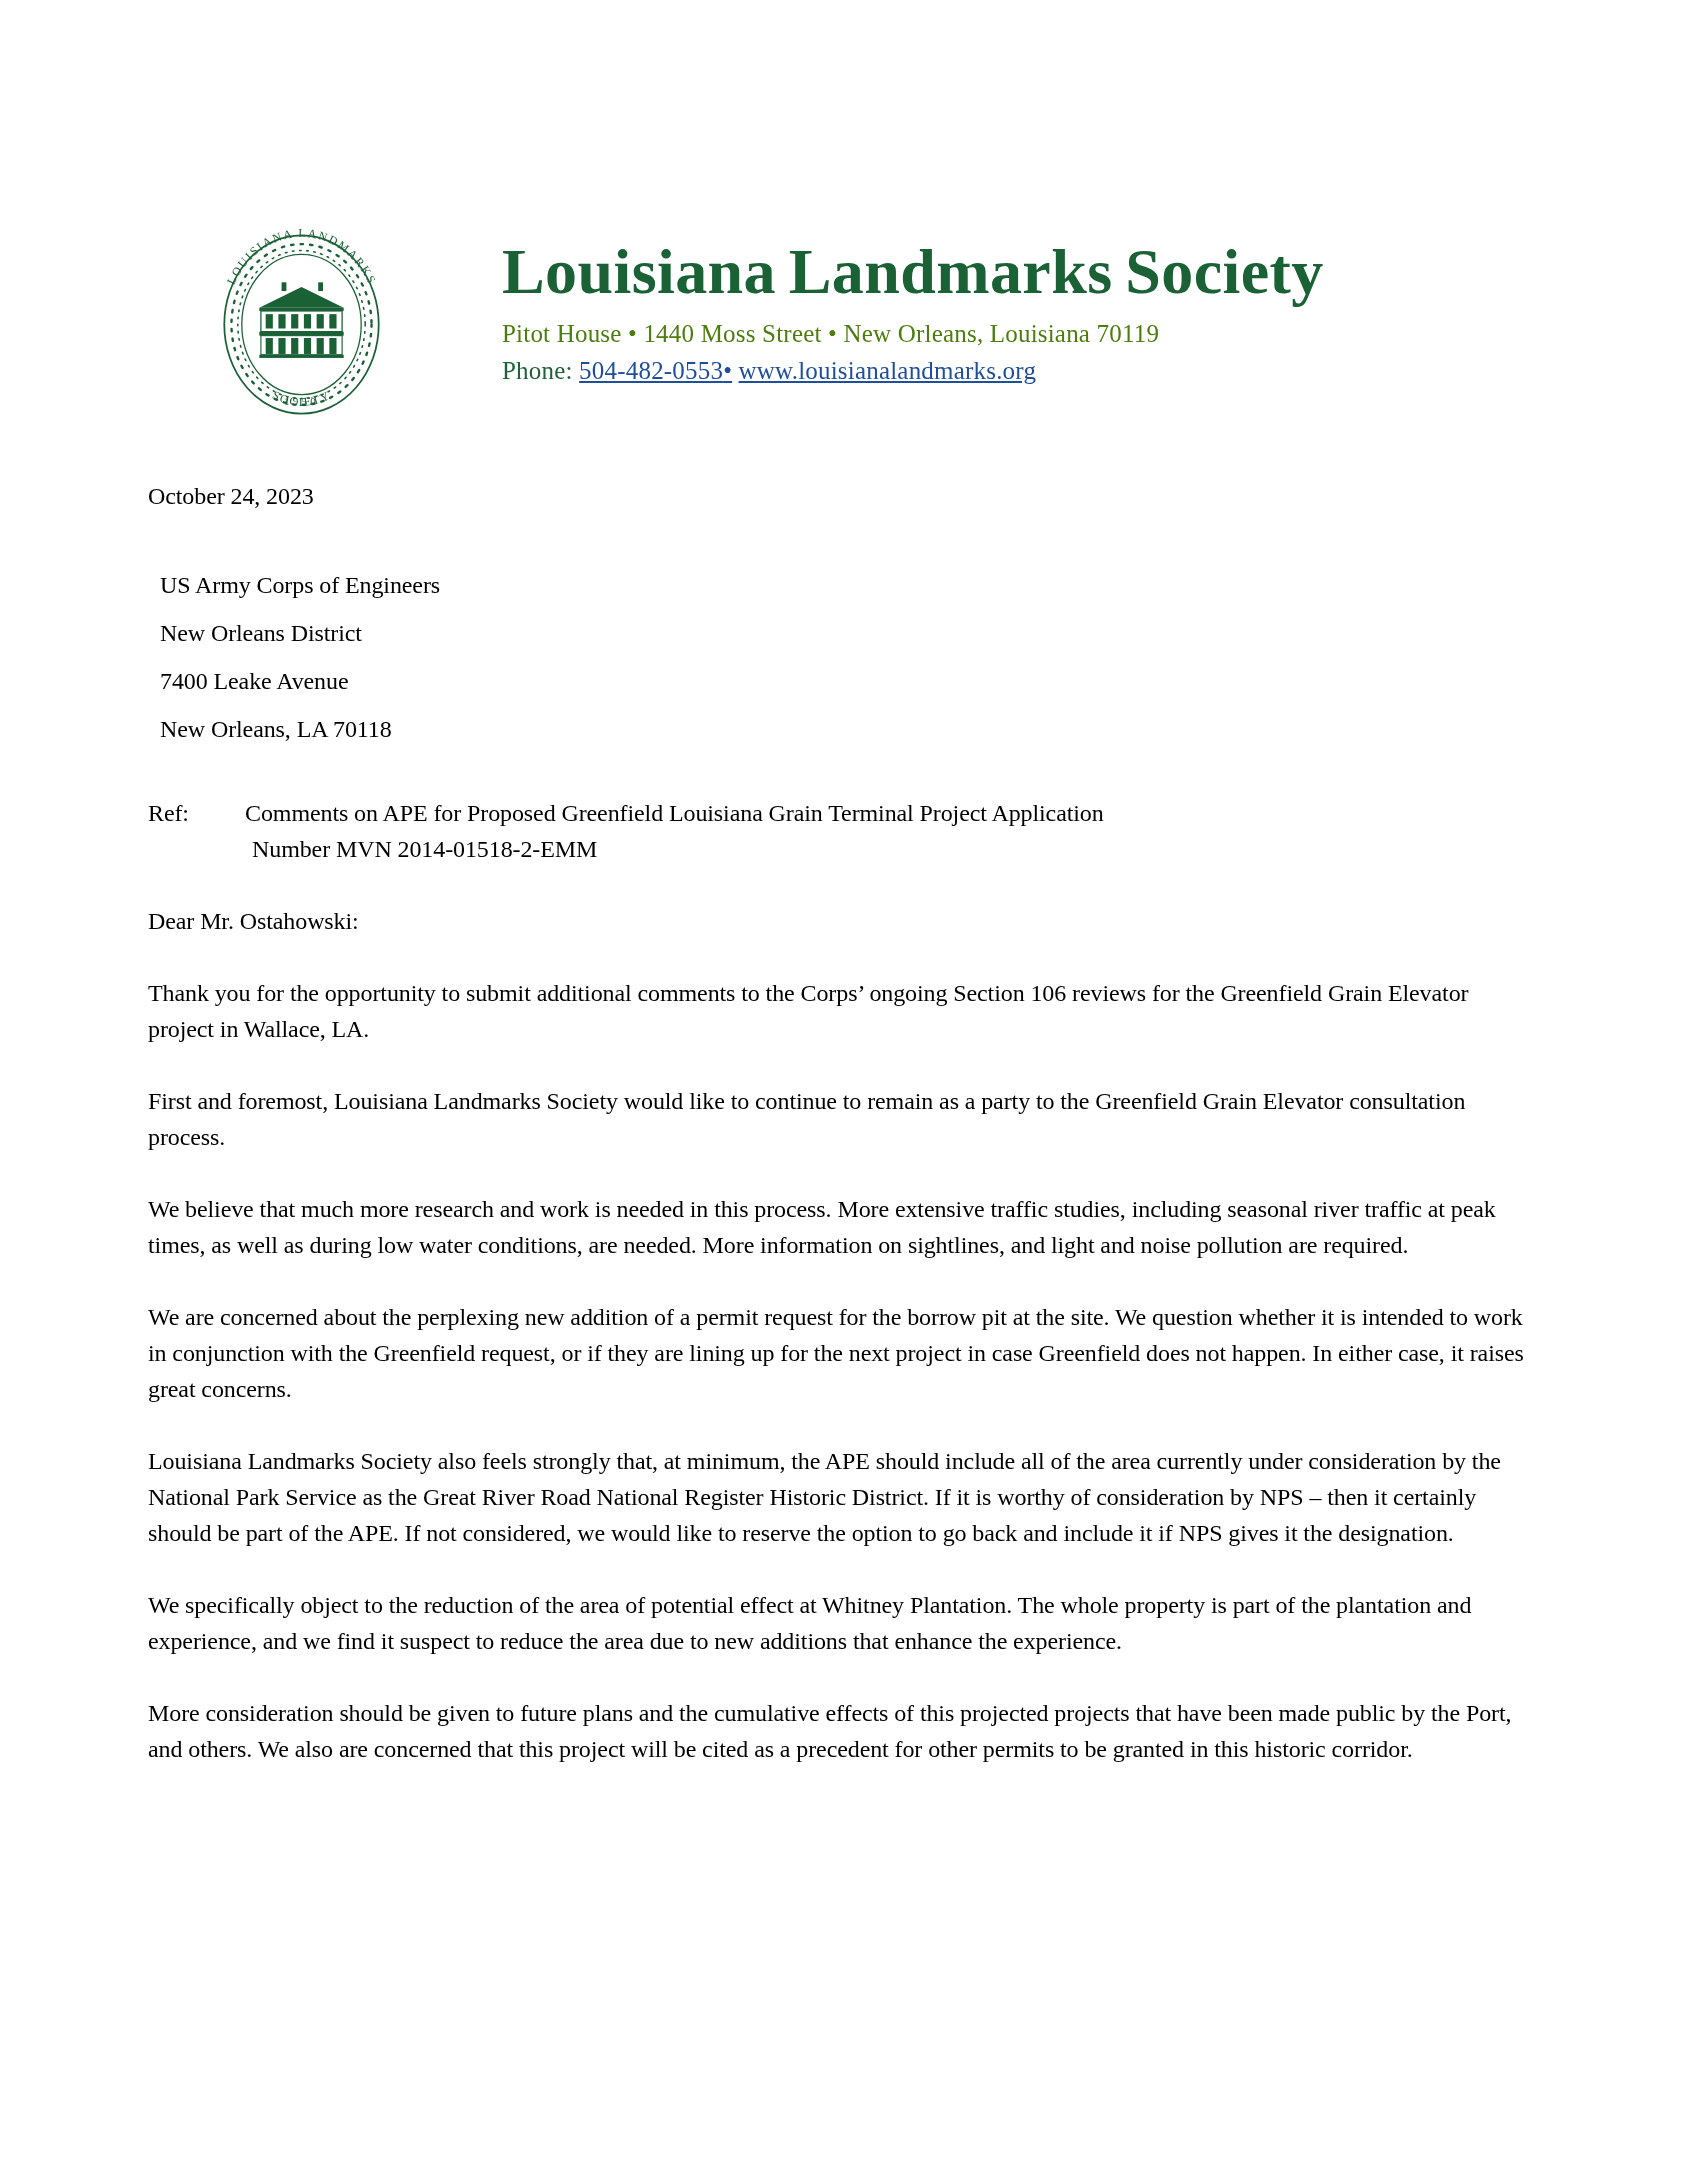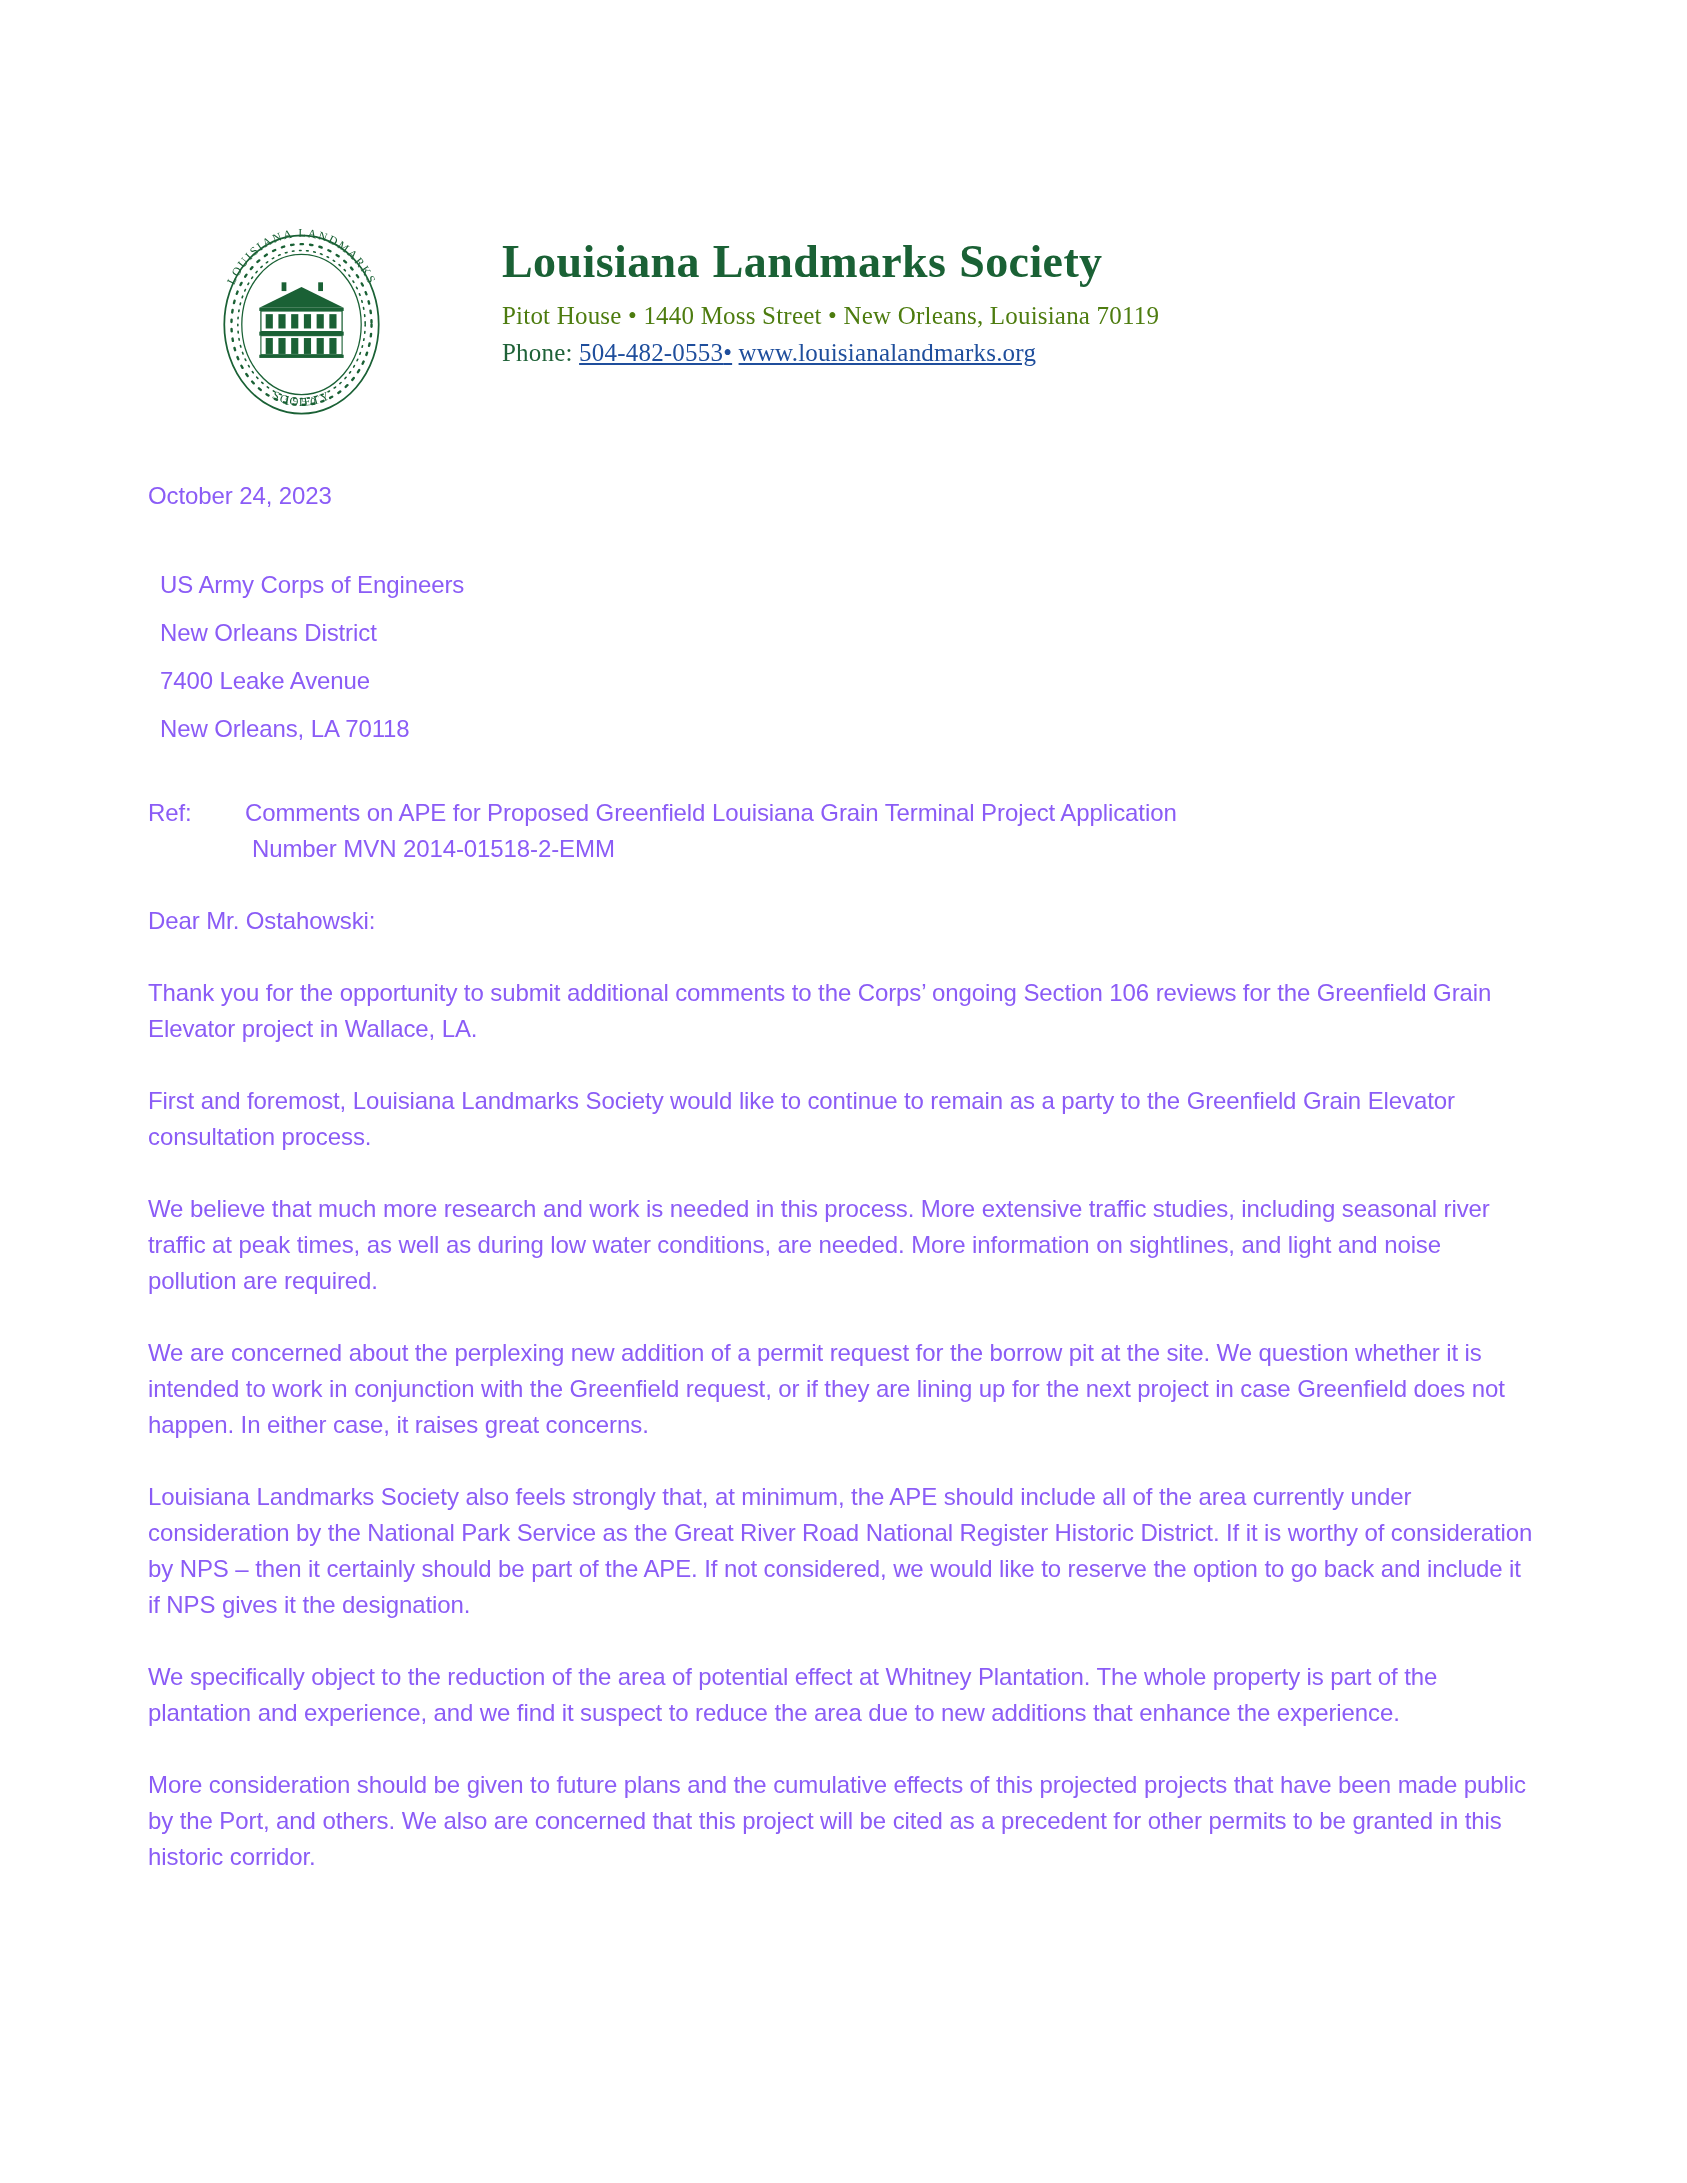--- a/index.html
+++ b/index.html
@@ -40,21 +40,21 @@
 
   .lh-text {
     position: absolute;
     left: 502px;
     top: 239px;
     width: 1116px;
   }
   .org-title {
     font-family: "Liberation Serif", serif;
     font-weight: bold;
-    font-size: 46px;
+    font-size: 64px;
     line-height: 1.02;
     color: #1a6135;
     letter-spacing: 0.4px;
     white-space: nowrap;
   }
   .org-title .sp { display: inline-block; width: 12.8px; }
   .lh-addr {
     font-family: "Liberation Serif", serif;
     font-size: 25px;
     line-height: 1.38;
@@ -78,24 +78,24 @@
   }
 
   
   .body-block {
     position: absolute;
     left: 148px;
     top: 478px;
     width: 1387px;
   }
   .ltr {
-    font-family: Liberation Sans, sans-serif;
+    font-family: Liberation Serif, serif;
     font-size: 24px;
     line-height: 36px;
-    color: #8b5cf6;
+    color: #000000;
     letter-spacing: -0.1px;
   }
   .date-line { margin: 0 0 0 0; }
   .gap-lg { height: 41px; }
   .gap-md { height: 36px; }
 
   .addr-line { margin: 12px; }
 
   .ref-row {
     display: flex;

